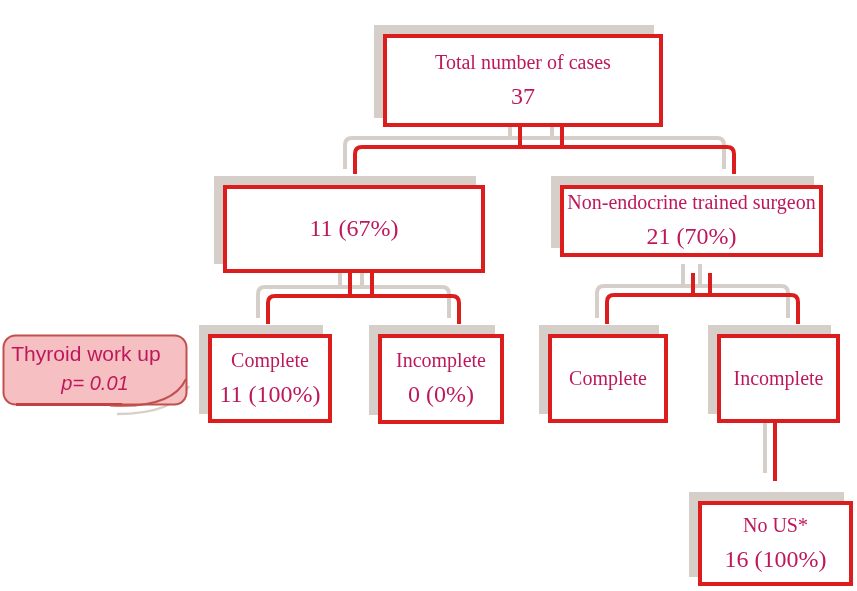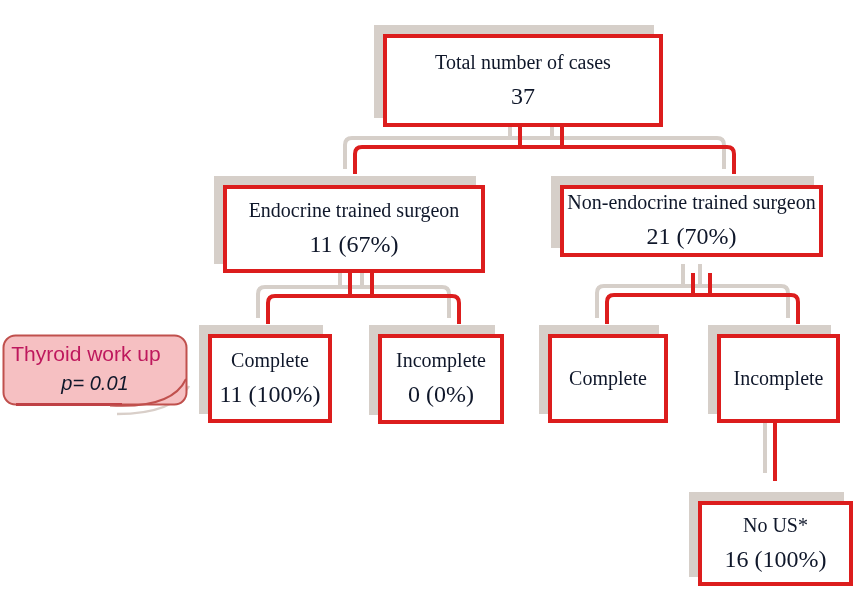--- a/index.html
+++ b/index.html
@@ -14,21 +14,21 @@
   .node{
     position:absolute;
     z-index:2;
     box-sizing:border-box;
     background:#ffffff;
     border:4px solid #dc1d1d;
     box-shadow:-9px -9px 0 0 #d6cfc9;
     display:flex;flex-direction:column;
     align-items:center;justify-content:center;
     row-gap:9px;
-    color:#0f172a;
+    color:#be185d;
     text-align:center;
     line-height:1.15;
   }
   .node .lbl{font-size:20px;}
   .node .val{font-size:24px;}
   
   .n-total{left:383px;top:34px;width:280px;height:93px;}
   .n-endo{left:223px;top:185px;width:262px;height:88px;}
   .n-nonendo{left:560px;top:185px;width:263px;height:72px;}
   .n-endo-c{left:208px;top:334px;width:124px;height:89px;}
@@ -41,21 +41,21 @@
     position:absolute;left:2px;top:334px;width:190px;height:86px;z-index:3;
     font-family:"Liberation Sans", sans-serif;
   }
   .callout svg{position:absolute;left:0;top:0;}
   .callout .c-line1{
     position:absolute;left:0;top:8px;width:168px;
     text-align:center;font-size:21px;color:#be185d;
   }
   .callout .c-line2{
     position:absolute;left:0;top:38px;width:186px;
-    text-align:center;font-size:20px;font-style:italic;color:#0f172a;
+    text-align:center;font-size:20px;font-style:italic;color:#be185d;
   }
 </style>
 </head>
 <body>
 
 <div id="canvas">
 
   <svg id="connectors" width="857" height="591" viewBox="0 0 857 591">
     <g fill="none" stroke="#d6cfc9" stroke-width="4" transform="translate(-10,-9)">
       <path d="M355 178 V154 Q355 147 362 147 H727 Q734 147 734 154 V178 M520 127 V149 M562 127 V149"></path>
@@ -70,21 +70,20 @@
       <path d="M775 423 V481"></path>
     </g>
   </svg>
 
   <div class="node n-total">
     <span class="lbl">Total number of cases</span>
     <span class="val">37</span>
   </div>
 
   <div class="node n-endo">
-    <span class="lbl">Endocrine trained surgeon</span>
     <span class="val">11 (67%)</span>
   </div>
 
   <div class="node n-nonendo">
     <span class="lbl">Non-endocrine trained surgeon</span>
     <span class="val">21 (70%)</span>
   </div>
 
   <div class="node n-endo-c">
     <span class="lbl">Complete</span>

